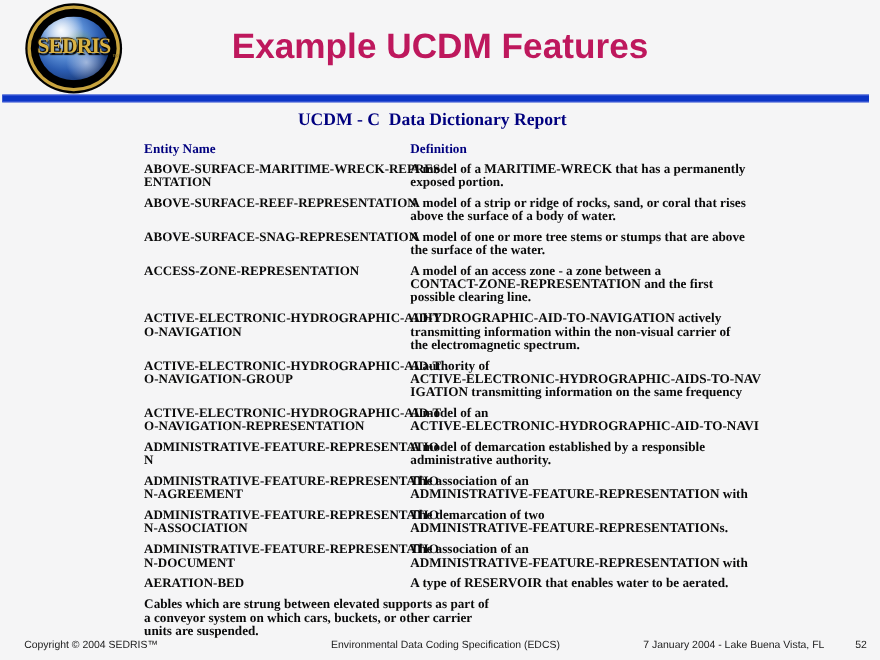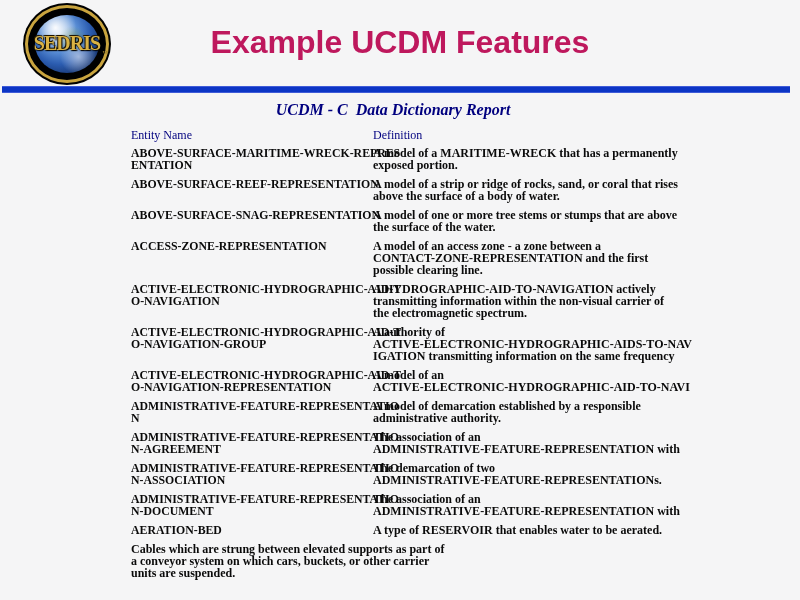--- a/index.html
+++ b/index.html
@@ -60,24 +60,24 @@
   }
 
   
   .report {
     position:absolute; top:96px; left:131px; width:524px;
   }
   .report-title {
     margin:5px 0 9px 0;
     text-align:center; white-space:pre;
     font-family:"Liberation Serif", serif;
-    font-weight:bold; font-size:16px; color:#00007f;font-style:italic;
+    font-weight:bold; font-size:16px; color:#00007f;
   }
   .thead { display:flex; padding-bottom:4px; }
-  .th { font-weight:normal; font-size:12px; color:#00007f; }
+  .th { font-weight:bold; font-size:12px; color:#00007f; }
   .th.name { width:242px; flex:none; }
   .row { display:flex; padding-bottom:7px; }
   .cell { white-space:pre; line-height:12px; color:#0a0a0a;font-weight:bold; }
   .cell.name {
     width:242px; flex:none;
     font-weight:bold; font-size:11.8px;
   }
   .cell.def {
     width:280px; flex:none;
     font-size:12px;
@@ -188,14 +188,22 @@
       <div class="cell name">AERATION-BED</div>
       <div class="cell def">A type of RESERVOIR that enables water to be aerated.</div>
     </div>
     <div class="row">
       <div class="cell def">Cables which are strung between elevated supports as part of
 a conveyor system on which cars, buckets, or other carrier
 units are suspended.</div>
     </div>
   </div>
 
+  <div class="footer">
+    <span class="f-left">Copyright © 2004 SEDRIS™</span>
+    <span class="f-center">Environmental Data Coding Specification (EDCS)</span>
+    <span class="f-right">
+      <span>7 January 2004 - Lake Buena Vista, FL</span>
+      <span>52</span>
+    </span>
+  </div>
 
 </div>
 
 </body></html>

